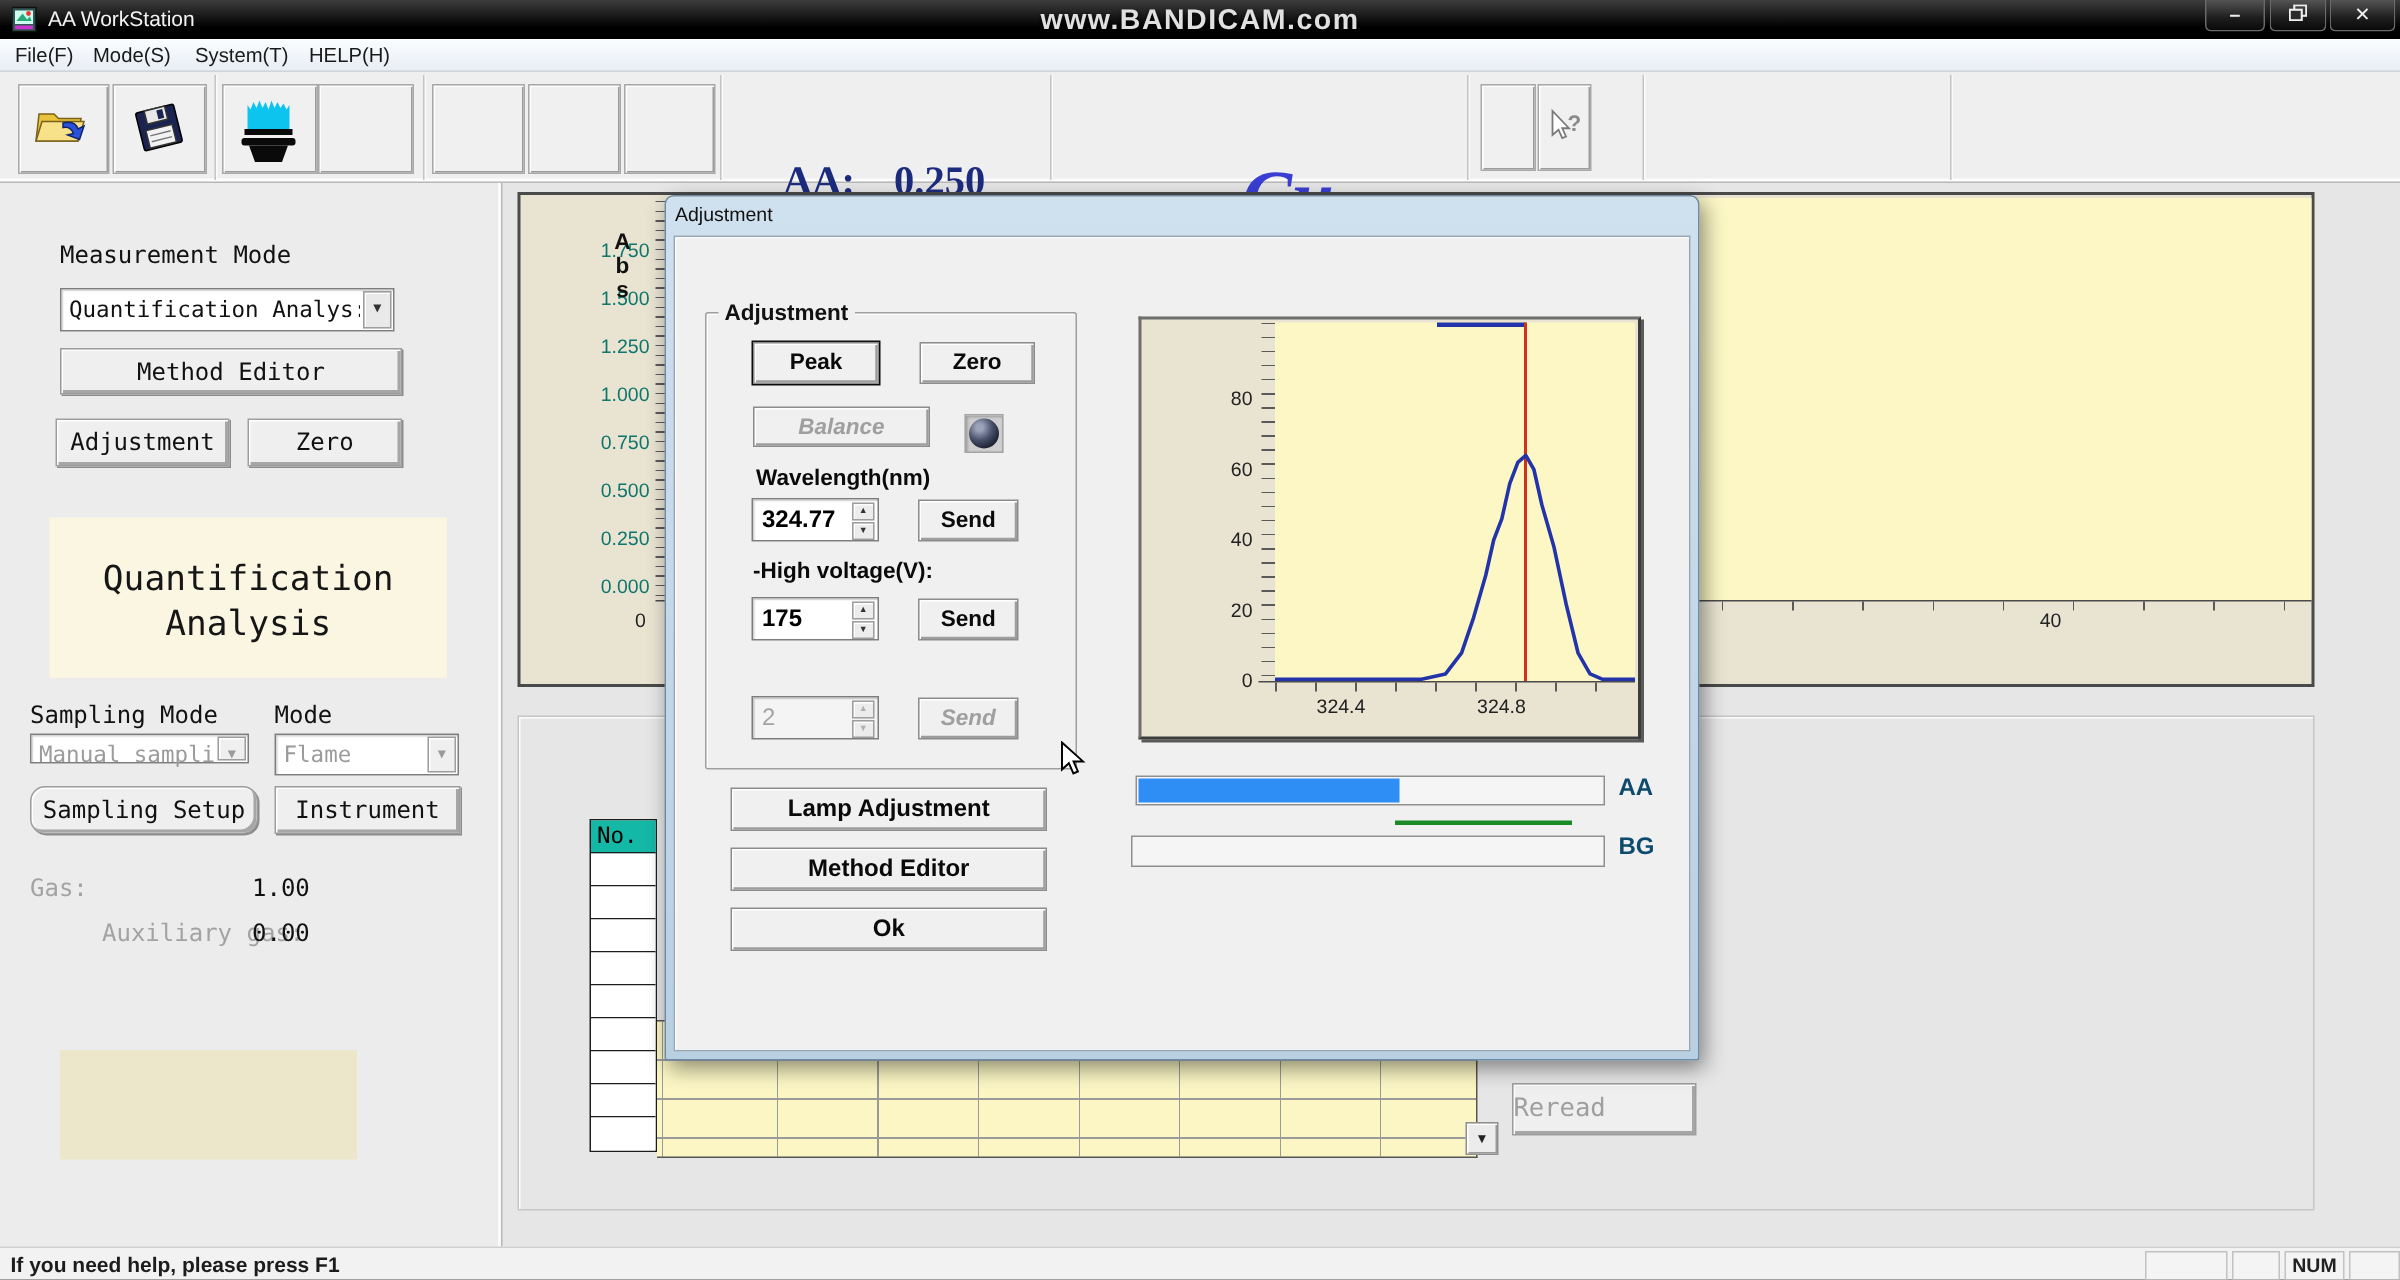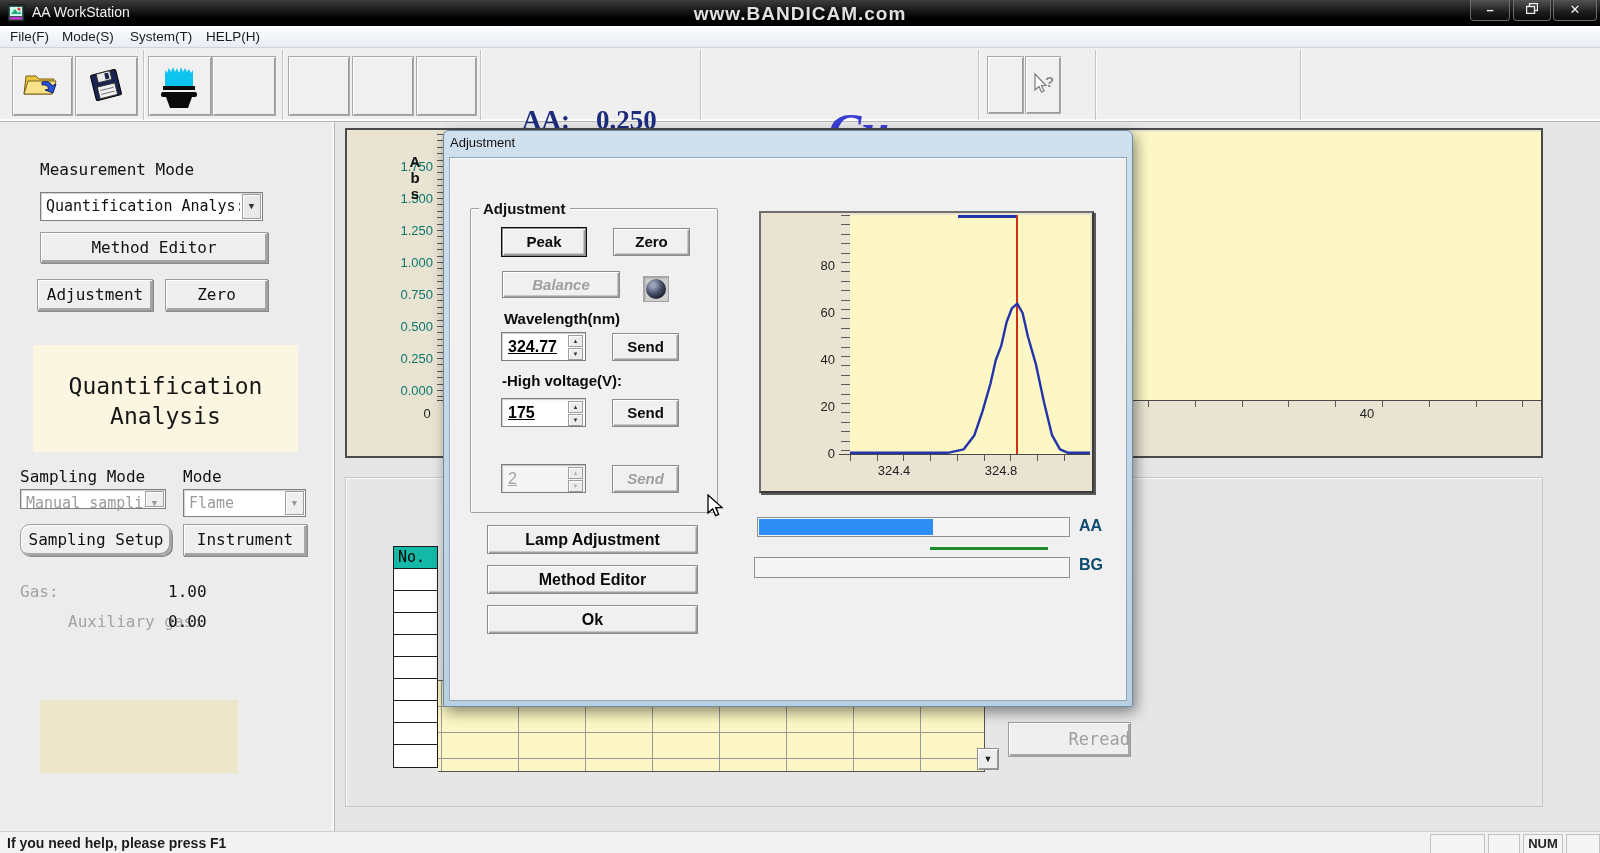--- a/index.html
+++ b/index.html
@@ -90,21 +90,21 @@
     border:1px solid #555;border-left:none;
     background-image:
       repeating-linear-gradient(to right,transparent 0 66px,#9a9a9a 66px 67px),
       repeating-linear-gradient(to bottom,transparent 0 25px,#9a9a9a 25px 26px);
     background-position:14px 0,0 0;}
   .grid-drop{position:absolute;left:977px;top:748px;width:22px;height:22px;background:#ececec;
     border:1px solid #8f8f8f;box-shadow:inset 1px 1px 0 #fff, inset -1px -1px 0 #9a9a9a;
     text-align:center;font-size:9px;line-height:21px;color:#222;}
   .reread{position:absolute;left:1008px;top:722px;width:123px;height:35px;background:#efefef;
     border:1px solid #9d9d9d;box-shadow:inset 1px 1px 0 #fff, inset -2px -2px 0 #a6a6a6;
-    font-family:var(--mono);font-size:17px;color:#9f9f9f;text-align:right;line-height:33px;}
+    font-family:var(--mono);font-size:17px;color:#9f9f9f;text-align:left;line-height:33px;}
 
   
   .statusbar{position:absolute;left:0;top:831px;width:1600px;height:22px;background:#f2f2f2;
     border-top:1px solid #cfcfcf;font-size:14px;font-weight:bold;color:#1c1c1c;}
   .sb-msg{position:absolute;left:7px;top:3px;}
   .sb-seg{position:absolute;top:2px;height:34px;border:1px solid #c2c2c2;background:#f4f4f4;
     text-align:center;font-size:13px;line-height:17px;color:#222;}
 
   
   .dialog{position:absolute;left:443px;top:130px;width:690px;height:577px;
@@ -118,21 +118,21 @@
   .gb-label{position:absolute;left:8px;top:-9px;background:#f0f0f0;padding:0 4px;
     font-weight:bold;font-size:15px;color:#111;}
   .dbtn{position:absolute;background:#f0f0f0;border:1px solid #8c8c8c;
     box-shadow:inset 1px 1px 0 #ffffff, inset -1.5px -1.5px 0 #9d9d9d;
     font-weight:bold;font-size:15px;color:#0a0a0a;text-align:center;}
   .dbtn.default{outline:1.5px solid #0d0d0d;outline-offset:0px;}
   .dbtn.disabled{color:#9f9f9f;font-style:italic;}
   .dlg-lab{position:absolute;font-weight:bold;font-size:15px;color:#0a0a0a;}
   .spin{position:absolute;width:85px;height:29px;background:#fff;border:1px solid #7c7c7c;
     box-shadow:inset 1px 1px 1px rgba(0,0,0,.2);}
-  .spin .stext{position:absolute;left:6px;top:5px;font-weight:bold;font-size:16px;color:#000;text-decoration:underline;}
+  .spin .stext{position:absolute;left:6px;top:5px;font-weight:bold;font-size:16px;color:#000;}
   .spin .sup,.spin .sdn{position:absolute;right:2px;width:15px;height:12px;background:#ececec;
     border:1px solid #9e9e9e;box-shadow:inset 1px 1px 0 #fff;font-size:6px;text-align:center;
     line-height:11px;color:#333;}
   .spin .sup{top:2px;} .spin .sdn{top:15px;}
   .spin.disabled{background:#f4f4f4;}
   .spin.disabled .stext{color:#a3a3a3;font-weight:normal;}
   .spin.disabled .sup,.spin.disabled .sdn{color:#b0b0b0;}
   .led-tile{position:absolute;left:193px;top:118px;width:26px;height:26px;background:#cfcfcf;
     border:1px solid #a5a5a5;box-shadow:inset 1px 1px 2px rgba(0,0,0,.25);}
   .led{position:absolute;left:2px;top:2px;width:20px;height:20px;border-radius:50%;

